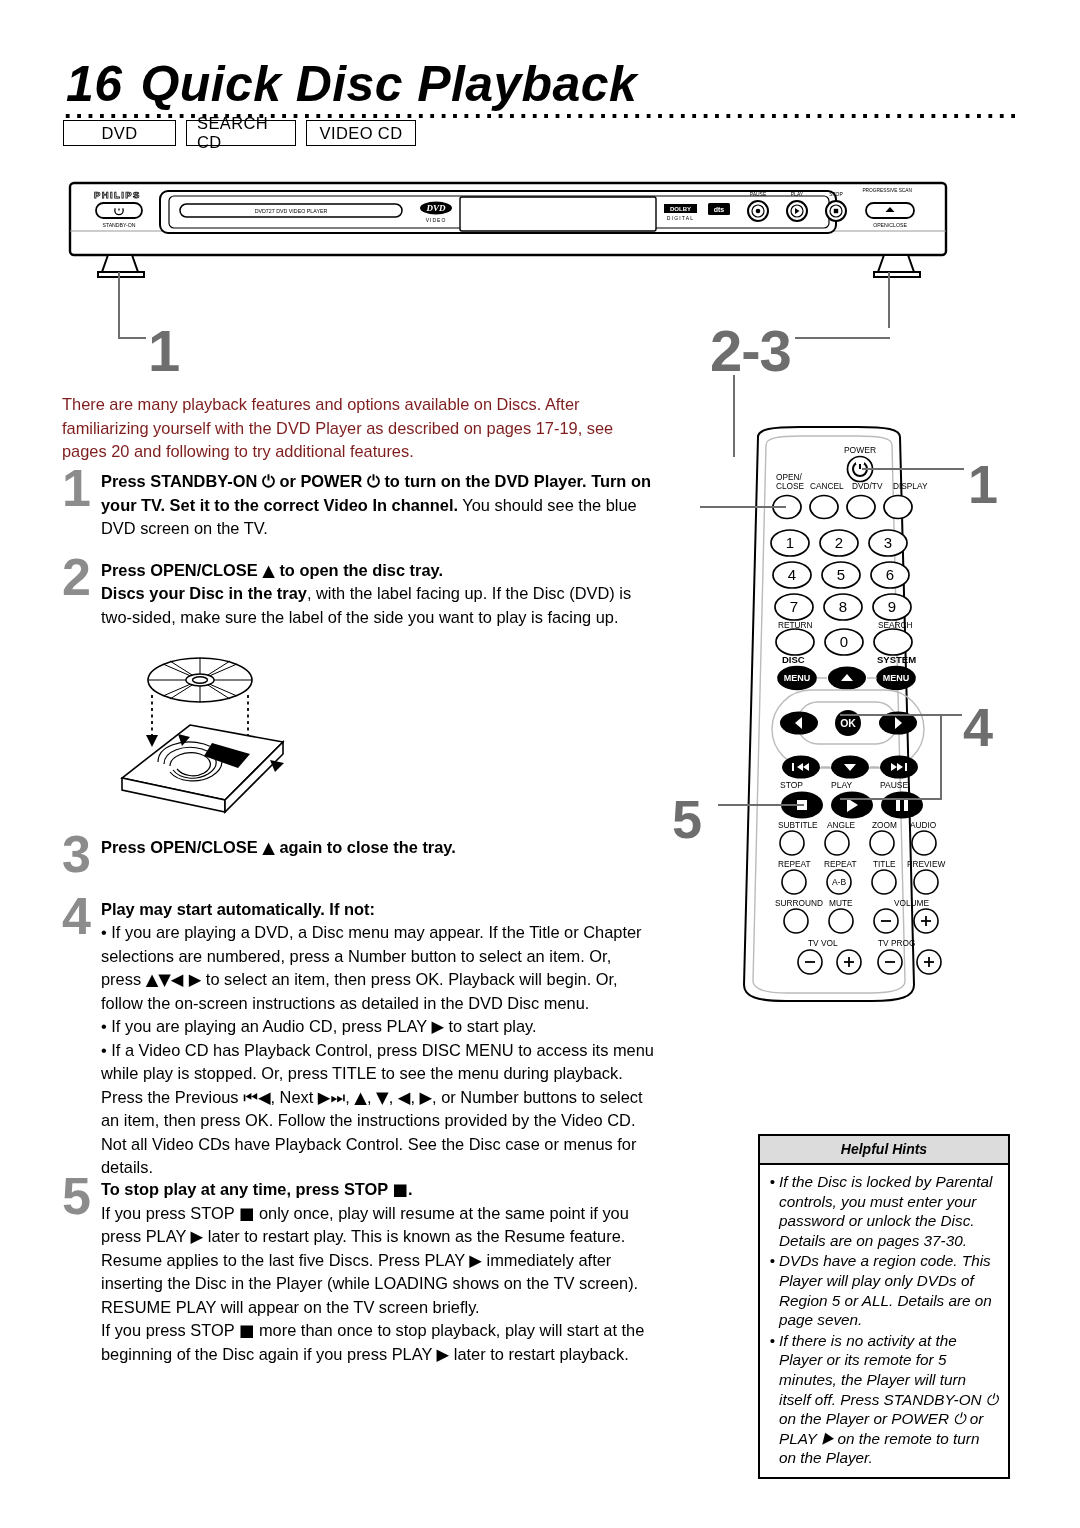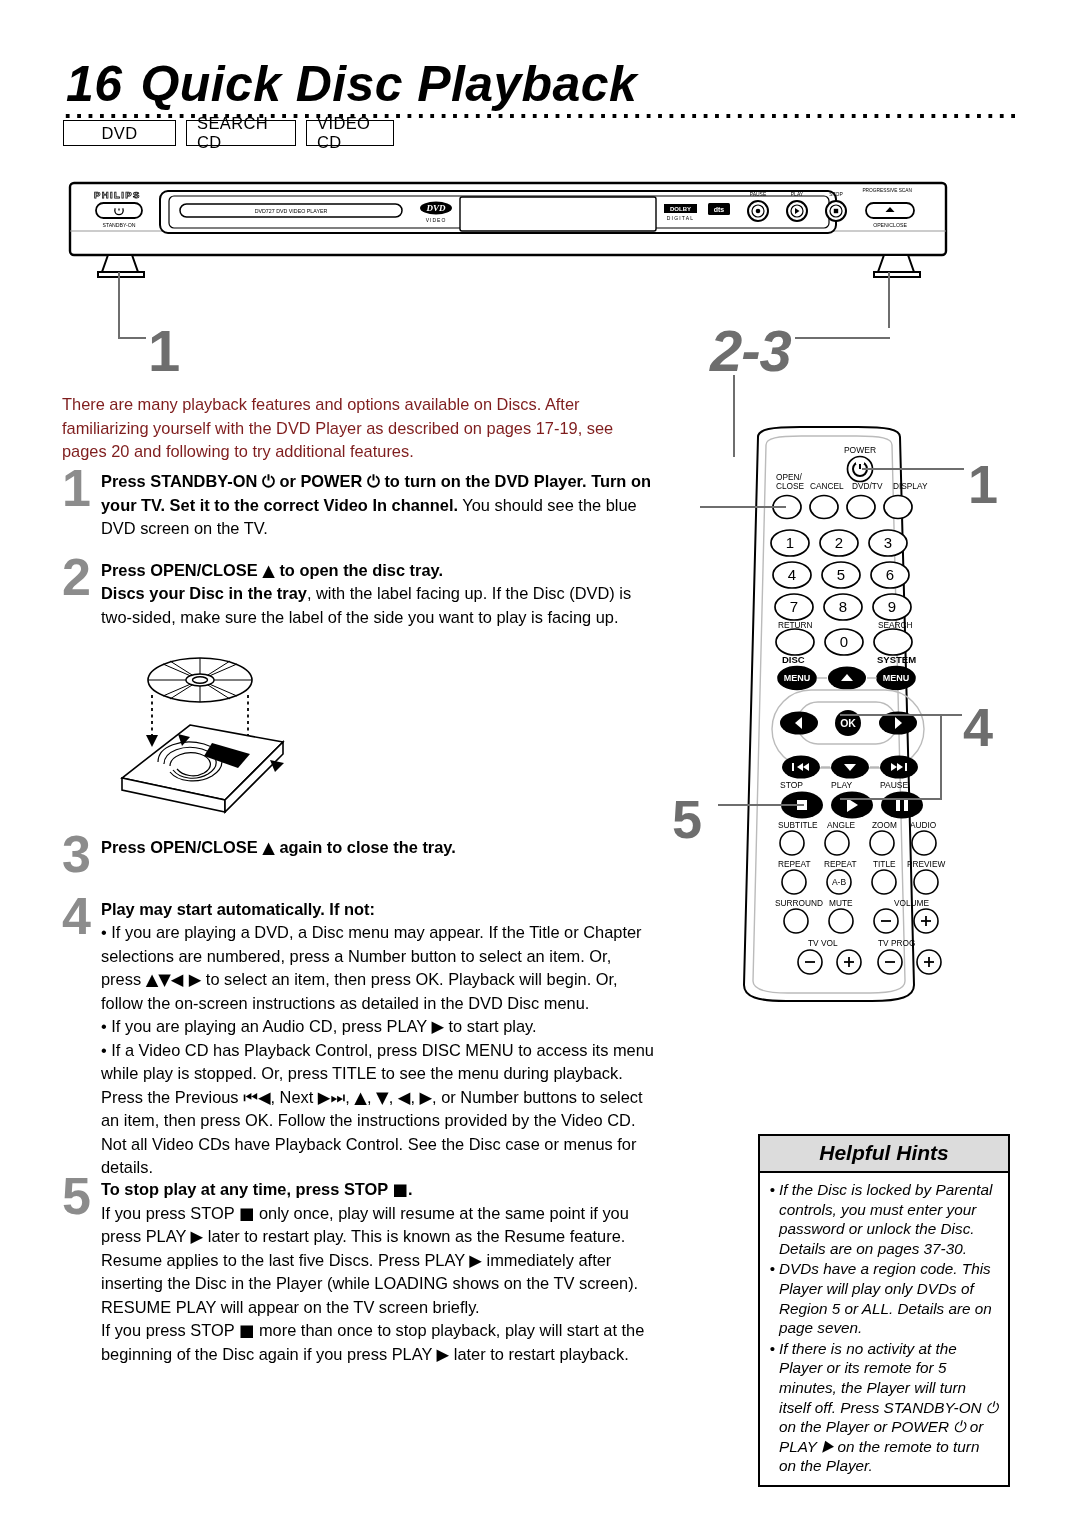--- a/index.html
+++ b/index.html
@@ -33,35 +33,35 @@
     position:absolute; left:63px; top:120px;
     display:flex; gap:10px;
   }
   .media-tag{
     border:1.6px solid #000; background:#fff;
     height:26px; display:flex; align-items:center; justify-content:center;
     font-size:16.5px; letter-spacing:.4px; padding:0 10px;
   }
   .media-tag.w1{ width:113px; }
   .media-tag.w2{ width:110px; }
-  .media-tag.w3{ width:88px; }
+  .media-tag.w3{ width:110px;text-align:right; }
 
   
   .player-wrap{ position:absolute; left:68px; top:180px; width:880px; height:100px; }
   .player-wrap svg{ display:block; }
 
   
   .callout{
     position:absolute;
     color:#6e6e6e; font-weight:bold; font-style:normal;
     line-height:1;
     font-family:"Liberation Sans", sans-serif;
   }
   .callout-1a{ left:148px; top:322px; font-size:58px; }
-  .callout-23{ left:710px; top:322px; font-size:58px; letter-spacing:-1px;font-style:italic;}
+  .callout-23{ left:710px; top:322px; font-size:58px; letter-spacing:-1px;}
   .callout-r1{ left:968px; top:457px; font-size:54px; }
   .callout-r4{ left:963px; top:700px; font-size:54px; }
   .callout-r5{ left:672px; top:792px; font-size:54px; }
 
   .lead{ position:absolute; background:#6e6e6e; }
 
   
   .intro{
     position:absolute; left:62px; top:393px; width:575px;
     font-size:16.4px; line-height:23.5px; color:#7f1d1d;
@@ -93,21 +93,21 @@
   .remote{ position:absolute; left:700px; top:425px; width:270px; height:590px; }
 
   
   .hints{
     position:absolute; left:758px; top:1134px; width:252px;
     border:2px solid #000; background:#fff;
   }
   .hints-head{
     background:#dcdcdc; border-bottom:2px solid #000;
     text-align:center; font-style:italic; font-weight:bold;
-    font-size:21px; padding:5px 0 6px;
+    font-size:14px; padding:5px 0 6px;
   }
   .hints-body{ padding:7px 8px 8px 6px; }
   .hint{
     display:flex; font-style:italic; font-size:15.3px; line-height:19.6px;
     margin-bottom:1px;
   }
   .hint .bullet{ width:13px; flex:0 0 13px; text-align:center; font-style:normal; }
   .hint .htext{ flex:1; }
 </style>
 </head>

